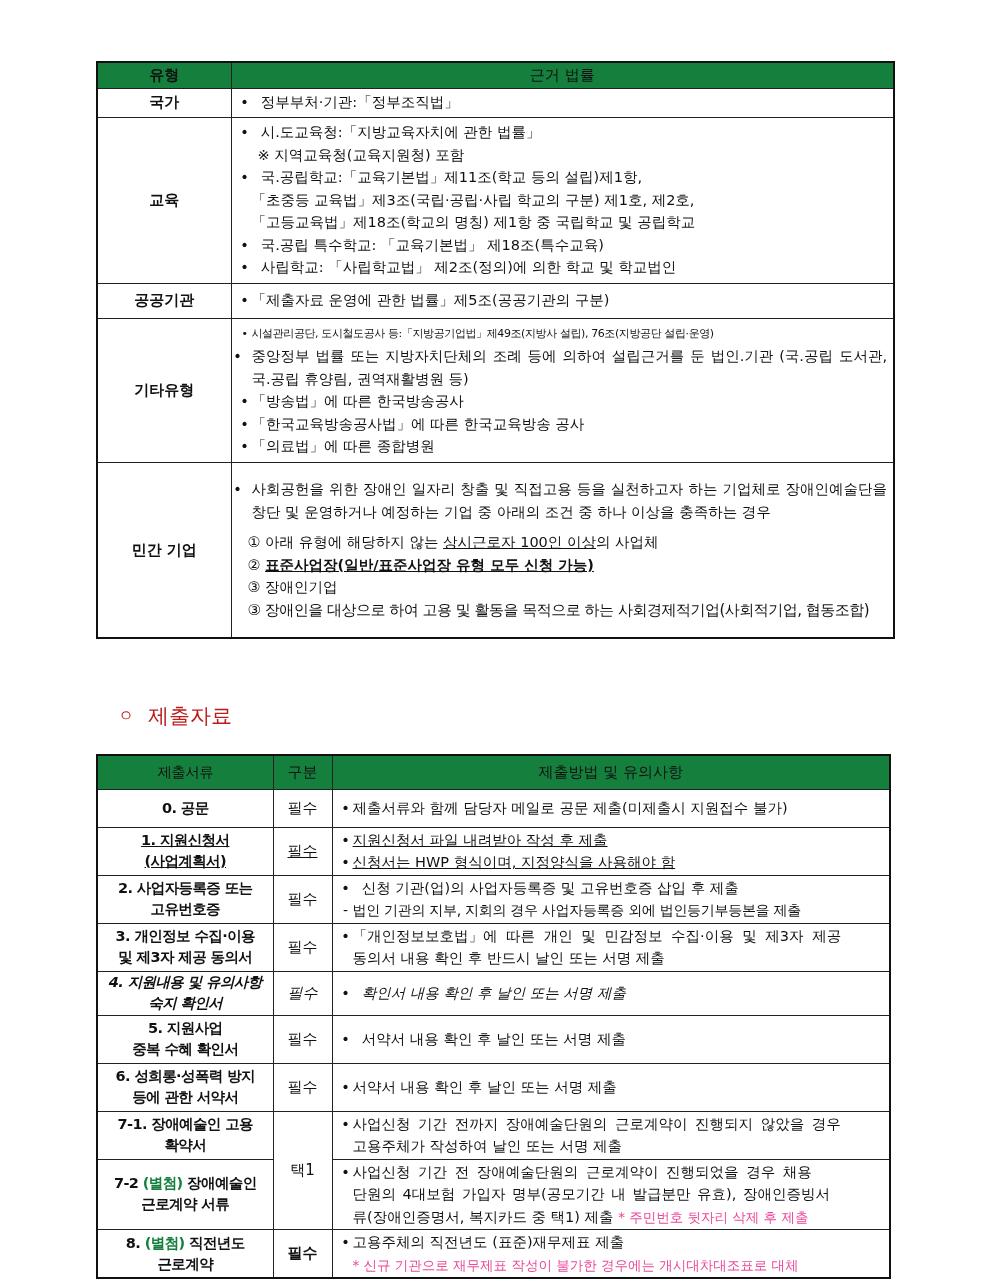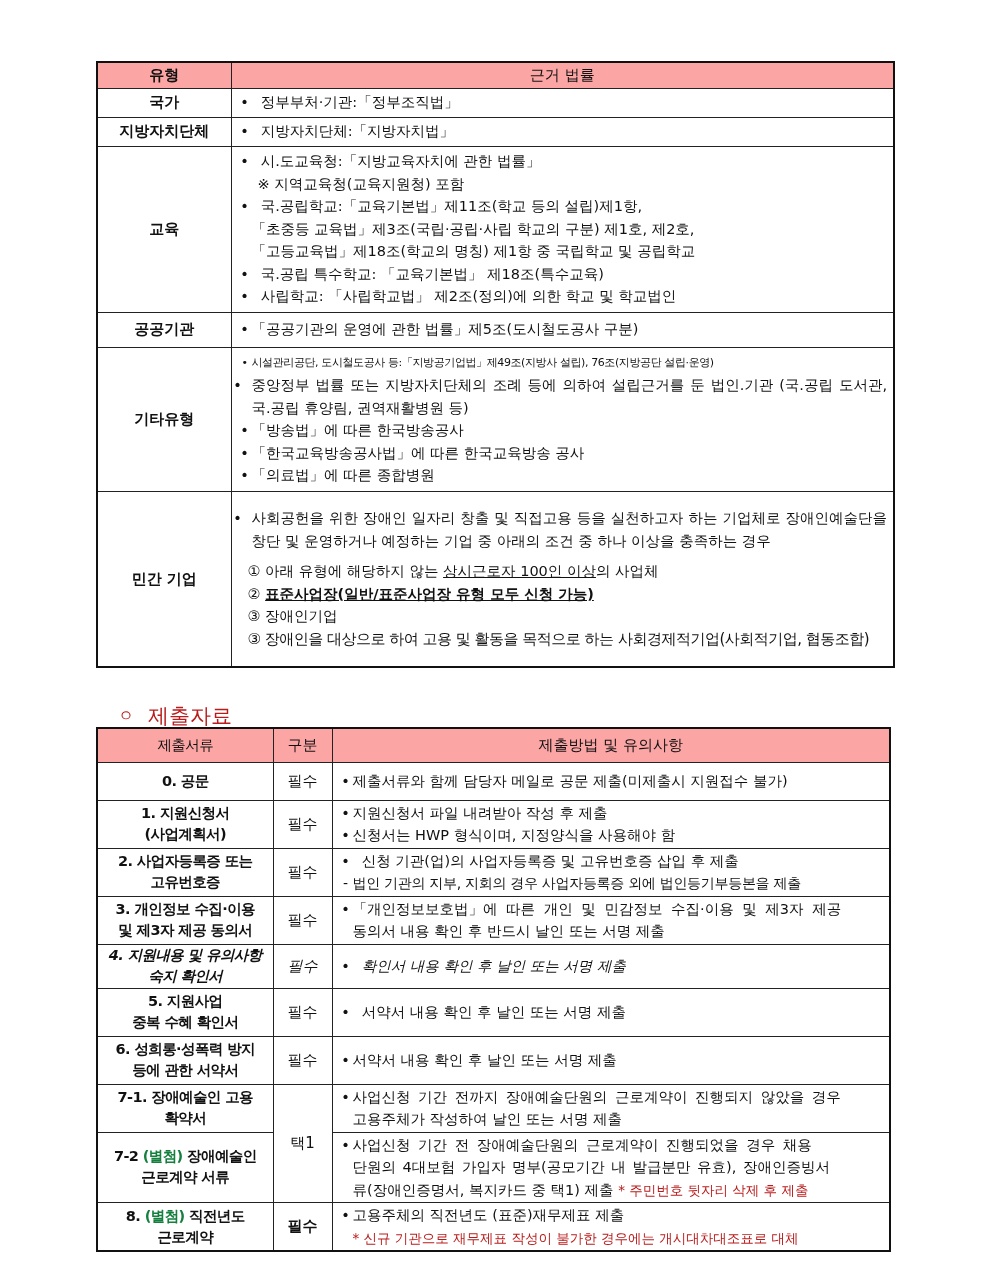--- a/index.html
+++ b/index.html
@@ -1,21 +1,21 @@
 <!DOCTYPE html>
 <html><head>
 <meta charset="utf-8">
 <style>
   * { box-sizing: border-box; margin: 0; padding: 0; }
   html, body { width: 992px; height: 1288px; background: #ffffff; }
   body { position: relative; font-family: "DejaVu Sans", "Liberation Sans", sans-serif; color: #111; overflow: hidden; }
 
   table { border-collapse: collapse; position: absolute; table-layout: fixed; }
   td, th { border: 1px solid #222; font-size: 14.5px; line-height: 22.5px; vertical-align: middle; }
-  th { background: #fca5a5; font-weight: normal; text-align: center; font-size: 15px; }
+  th { background: #15803d; font-weight: normal; text-align: center; font-size: 15px; }
 
   
   #t1 { left: 96px; top: 61px; width: 799px; border: 2px solid #111; }
   #t1 th { height: 26px; }
   #t1 .c1 { width: 134px; text-align: center; font-weight: bold; font-size: 15px; }
   #t1 .c2 { padding: 2px 6px 2px 6px; }
   #t1 tr.r-gov td { height: 29px; }
   #t1 tr.r-local td { height: 29px; }
   #t1 tr.r-edu td { height: 166px; }
   #t1 tr.r-public td { height: 35px; }
@@ -29,68 +29,62 @@
   .just { text-align: justify; white-space: normal; }
   .u { text-decoration: underline; }
   .ub { text-decoration: underline; font-weight: bold; }
   .gap { height: 8px; display: block; }
 
   
   #sec { position: absolute; left: 118px; top: 702px; font-family: "DejaVu Serif", "Liberation Serif", serif; font-size: 21px; color: #b91c1c; }
   #sec .circ { font-size: 16px; margin-right: 14px; position: relative; top: -2px; }
 
   
-  #t2 { left: 96px; top: 727px; width: 795px; border: 2px solid #111; }
+  #t2 { left: 96px; top: 754px; width: 795px; border: 2px solid #111; }
   #t2 th { height: 34px; }
   #t2 .d1 { width: 176px; text-align: center; font-weight: bold; font-size: 14.5px; line-height: 21px; letter-spacing: -0.6px; }
   #t2 .d2 { width: 59px; text-align: center; font-size: 15px; }
   #t2 .d3 { padding: 1px 6px 1px 6px; }
-  .blue { color: #b91c1c; }
+  .blue { color: #ec4899; }
   .bluebold { color: #15803d; }
   .small { font-size: 13.5px; }
 </style>
 </head>
 <body>
 
 <table id="t1">
   <thead>
     <tr>
       <th class="c1">유형</th>
       <th>근거 법률</th>
     </tr>
   </thead>
   <tbody>
     <tr class="r-gov">
       <td class="c1">국가</td>
       <td class="c2">
         <span class="line"><span class="b">•</span>&nbsp;&nbsp;<span>정부부처·기관:「정부조직법」</span></span>
-      </td>
-    </tr>
-    <tr class="r-local">
-      <td class="c1">지방자치단체</td>
-      <td class="c2">
-        <span class="line"><span class="b">•</span>&nbsp;&nbsp;<span>지방자치단체:「지방자치법」</span></span>
       </td>
     </tr>
     <tr class="r-edu">
       <td class="c1">교육</td>
       <td class="c2">
         <span class="line"><span class="b">•</span>&nbsp;&nbsp;<span>시.도교육청:「지방교육자치에 관한 법률」</span></span>
         <span class="line ind2">※ 지역교육청(교육지원청) 포함</span>
         <span class="line"><span class="b">•</span>&nbsp;&nbsp;<span>국.공립학교:「교육기본법」제11조(학교 등의 설립)제1항,</span></span>
         <span class="line ind">「초중등 교육법」제3조(국립·공립·사립 학교의 구분) 제1호, 제2호,</span>
         <span class="line ind">「고등교육법」제18조(학교의 명칭) 제1항 중 국립학교 및 공립학교</span>
         <span class="line"><span class="b">•</span>&nbsp;&nbsp;<span>국.공립 특수학교: 「교육기본법」 제18조(특수교육)</span></span>
         <span class="line"><span class="b">•</span>&nbsp;&nbsp;<span>사립학교: 「사립학교법」 제2조(정의)에 의한 학교 및 학교법인</span></span>
       </td>
     </tr>
     <tr class="r-public">
       <td class="c1">공공기관</td>
       <td class="c2">
-        <span class="line"><span class="b">•</span><span>「공공기관의 운영에 관한 법률」제5조(도시철도공사 구분)</span></span>
+        <span class="line"><span class="b">•</span><span>「제출자료 운영에 관한 법률」제5조(공공기관의 구분)</span></span>
       </td>
     </tr>
     <tr class="r-etc">
       <td class="c1">기타유형</td>
       <td class="c2">
         <span class="line" style="font-size:11px;letter-spacing:-0.4px;"><span class="b">•</span><span>시설관리공단, 도시철도공사 등:「지방공기업법」제49조(지방사 설립), 76조(지방공단 설립·운영)</span></span>
         <span class="line just" style="padding-left:14px;text-indent:-14px;"><span class="b">•</span><span>중앙정부 법률 또는 지방자치단체의 조례 등에 의하여 설립근거를 둔 법인.기관 (국.공립 도서관, 국.공립 휴양림, 권역재활병원 등)</span></span>
         <span class="line"><span class="b">•</span><span>「방송법」에 따른 한국방송공사</span></span>
         <span class="line"><span class="b">•</span><span>「한국교육방송공사법」에 따른 한국교육방송 공사</span></span>
         <span class="line"><span class="b">•</span><span>「의료법」에 따른 종합병원</span></span>
@@ -137,21 +131,21 @@
   <tbody>
 
     <tr style="height:38px;">
       <td class="d1">0. 공문</td>
       <td class="d2">필수</td>
       <td class="d3">
         <span class="line"><span class="b">•</span><span>제출서류와 함께 담당자 메일로 공문 제출(미제출시 지원접수 불가)</span></span>
       </td>
     </tr>
 
-    <tr style="height:46px;">
+    <tr style="height:46px;text-decoration:underline;">
       <td class="d1">
         <span class="line">1. 지원신청서</span>
         <span class="line">(사업계획서)</span>
       </td>
       <td class="d2">필수</td>
       <td class="d3">
         <span class="line"><span class="b">•</span><span>지원신청서 파일 내려받아 작성 후 제출</span></span>
         <span class="line"><span class="b">•</span><span>신청서는 HWP 형식이며, 지정양식을 사용해야 함</span></span>
       </td>
     </tr>

